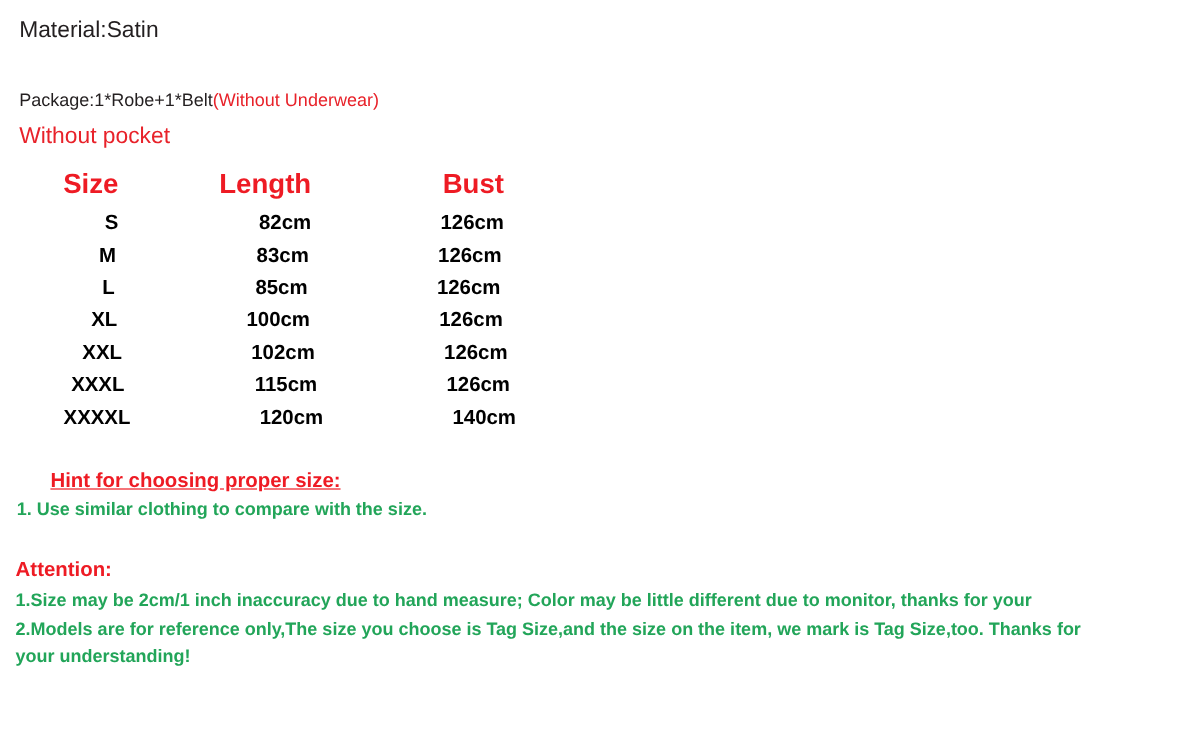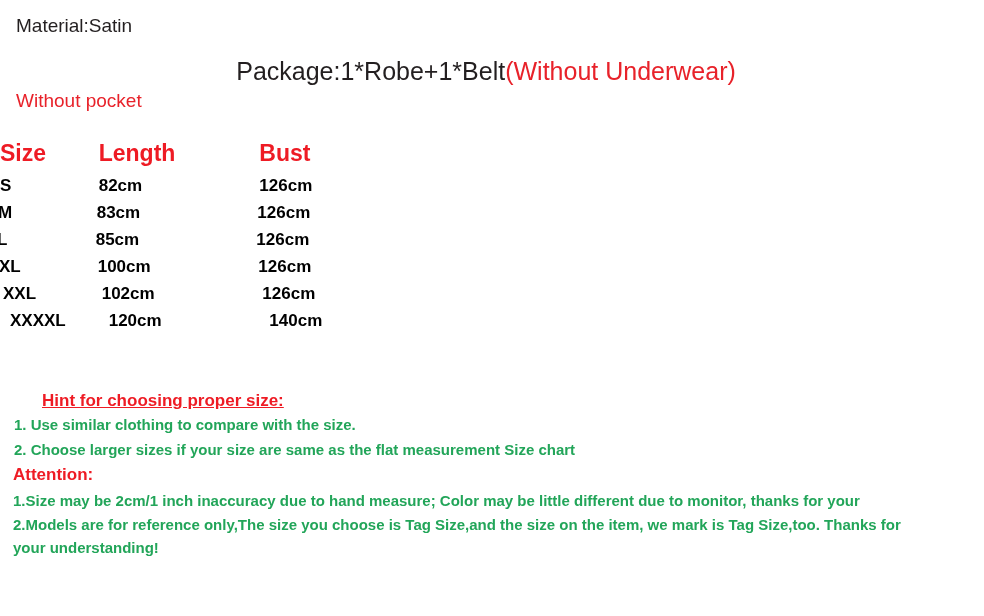--- a/index.html
+++ b/index.html
@@ -31,26 +31,25 @@
     top: 13px;
     width: 940px;
   }
   .line-material {
     font-size: 19px;
     line-height: 26px;
     color: #231f20;
     white-space: nowrap;
   }
   .line-package {
-    font-size: 25px;
+    font-size: 15px;
     line-height: 26px;
-    margin-top: 19px;
+    margin-top: 32px;
     color: #231f20;
     white-space: nowrap;
-    text-align: center;
   }
   .paren-red {
     color: #e8222a;
   }
   .line-nopocket {
     font-size: 19px;
     line-height: 26px;
     margin-top: 4px;
     color: #e8222a;
     white-space: nowrap;
@@ -62,21 +61,21 @@
     left: 0px;
     top: 138px;
     width: 420px;
     border-collapse: collapse;
   }
   .size-table th,
   .size-table td {
     padding: 0;
     margin: 0;
     font-weight: bold;
-    text-align: left;
+    text-align: right;
     vertical-align: middle;
   }
   .size-table th {
     color: #ee1b24;
     font-size: 23px;
     height: 30px;
     padding-bottom: 4px;
   }
   .size-table td {
     color: #000000;
@@ -184,32 +183,36 @@
       <tr data-row="3">
         <td class="col-size">XL</td>
         <td class="col-length">100cm</td>
         <td class="col-bust">126cm</td>
       </tr>
       <tr data-row="4">
         <td class="col-size">XXL</td>
         <td class="col-length">102cm</td>
         <td class="col-bust">126cm</td>
       </tr>
+      <tr data-row="5">
+        <td class="col-size">XXXL</td>
+        <td class="col-length">115cm</td>
+        <td class="col-bust">126cm</td>
+      </tr>
       <tr data-row="6">
         <td class="col-size">XXXXL</td>
         <td class="col-length">120cm</td>
         <td class="col-bust">140cm</td>
       </tr>
     </tbody>
   </table>
 
   <div class="hint-block">
     <div class="hint-title">Hint for choosing proper size:</div>
     <div class="hint-item">1. Use similar clothing to compare with the size.</div>
-    <div class="hint-item">2. Choose larger sizes if your size are same as the flat measurement Size chart</div>
   </div>
 
   <div class="attention-block">
     <div class="attention-title">Attention:</div>
     <div class="attention-item first">1.Size may be 2cm/1 inch inaccuracy due to hand measure; Color may be little different   due to monitor, thanks for your</div>
     <div class="attention-item">2.Models are for reference only,The size you choose is Tag Size,and the size on the item,  we mark is Tag Size,too. Thanks for</div>
     <div class="attention-item">your understanding!</div>
   </div>
 
 </div>

